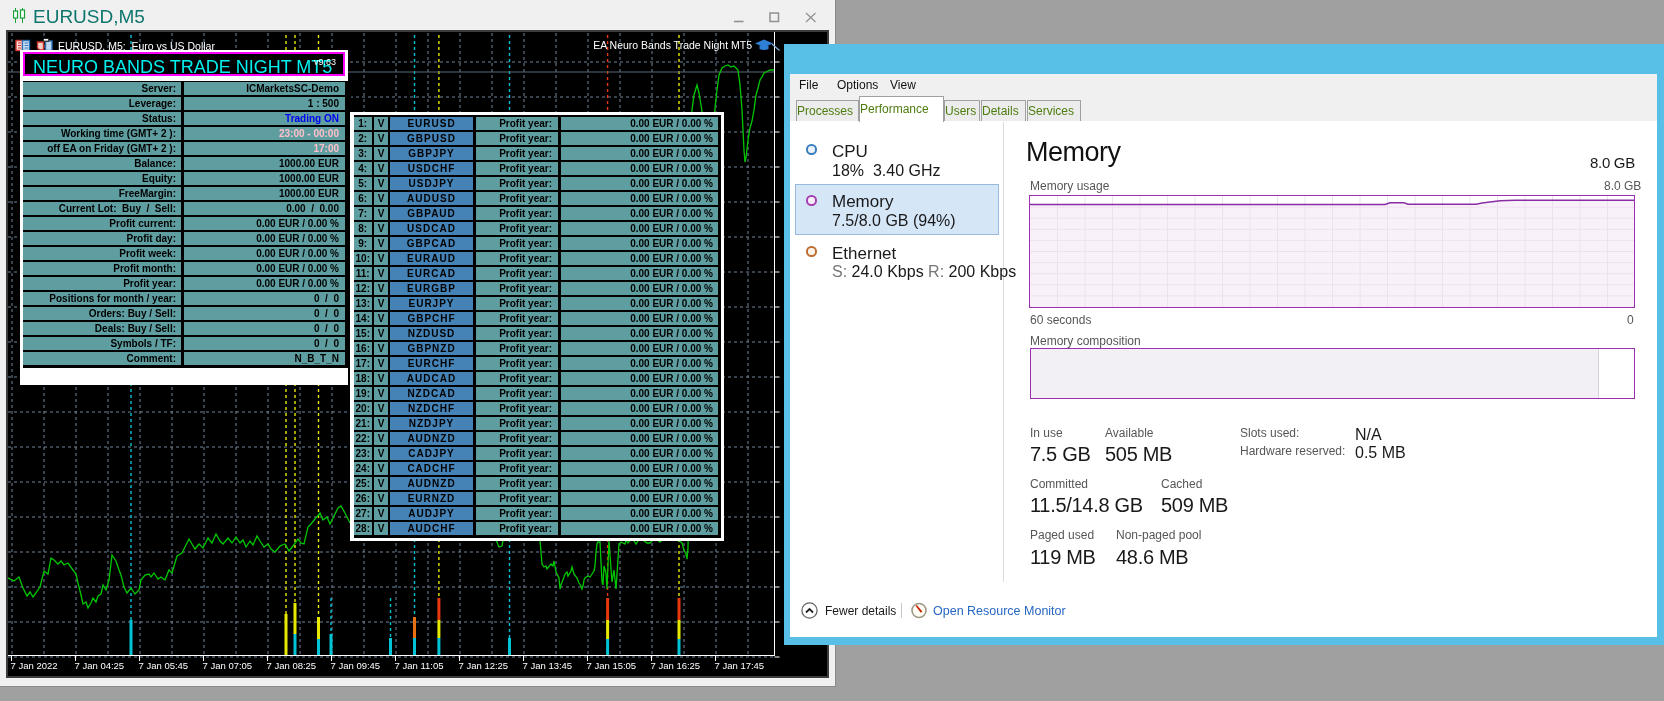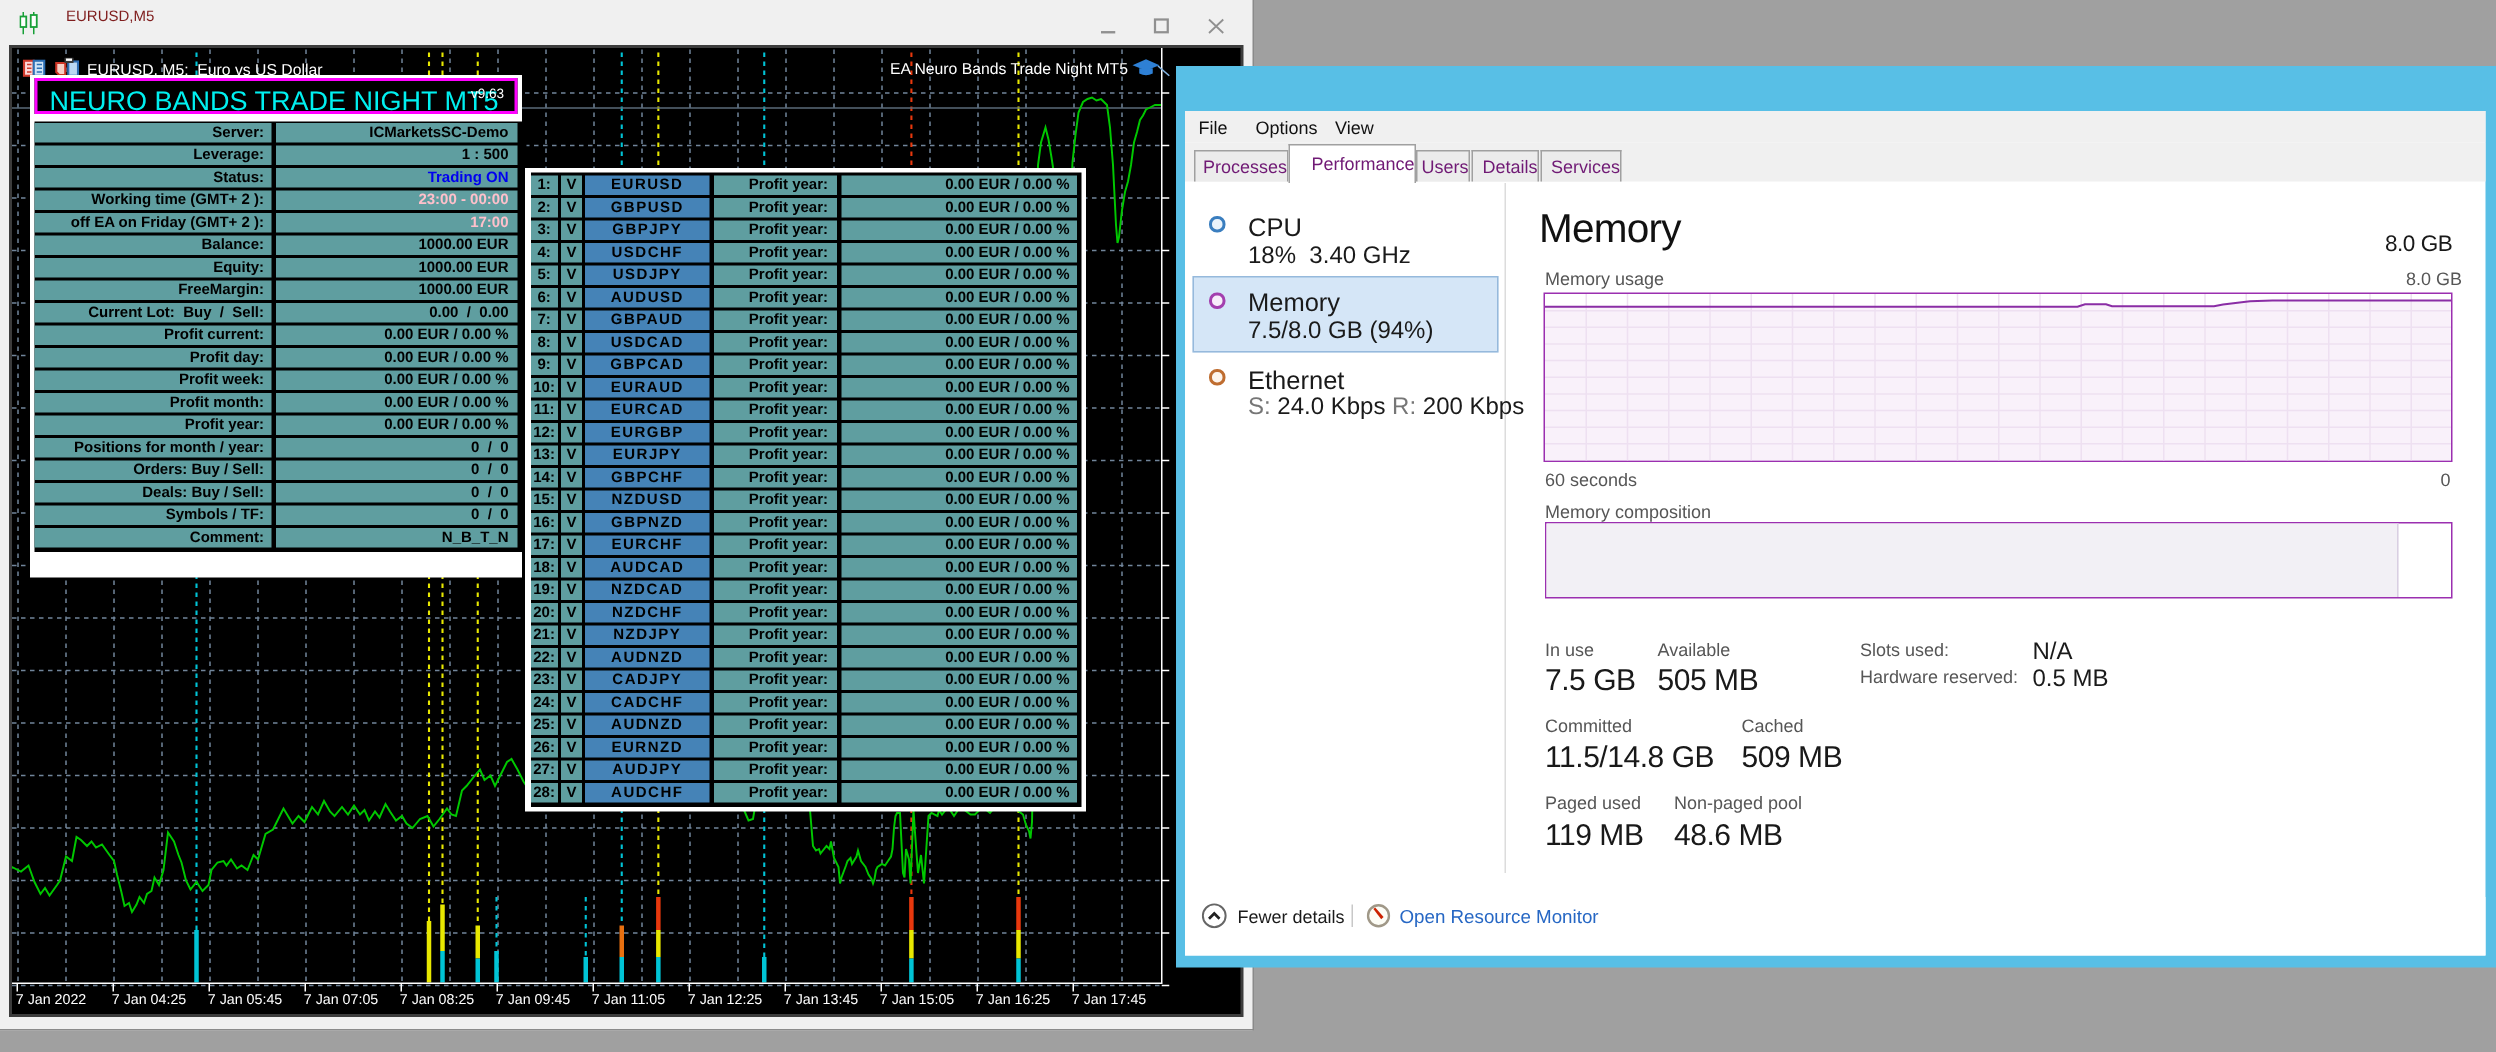--- a/index.html
+++ b/index.html
@@ -1,19 +1,19 @@
 <!DOCTYPE html>
 <html><head><meta charset="utf-8"><style>
 *{margin:0;padding:0;box-sizing:border-box}
 html,body{width:1664px;height:701px;overflow:hidden;background:#a0a0a0;font-family:"Liberation Sans",sans-serif}
 #stage{position:relative;width:1664px;height:701px}
 
 #mt5{position:absolute;left:0;top:0;width:836px;height:687px;background:#f0f0f0;border-right:1px solid #8a8a8a;border-bottom:1px solid #8a8a8a}
 #mt5title{position:absolute;left:0;top:0;width:100%;height:30px}
-#mt5title .t{position:absolute;left:44px;top:6px;font-size:10px;color:#7f1d1d}
+#mt5title .t{position:absolute;left:33px;top:6px;font-size:19px;color:#0f766e}
 #mt5ico{position:absolute;left:13px;top:8px}
 .wb{position:absolute;top:0;height:30px;color:#909090}
 #chartborder{position:absolute;left:6px;top:30px;width:823px;height:648px;background:#3c3c3c}
 #chart{position:absolute;left:8px;top:32px;width:819px;height:644px;background:#000}
 .gv{stroke:#71859a;stroke-width:1;stroke-dasharray:3 3}
 .tlab{font-size:9.5px;fill:#fff;font-family:"Liberation Sans",sans-serif}
 
 #lpanel{position:absolute;left:20px;top:50px;width:328px;height:335px;background:#fff}
 #lpanelin{position:absolute;left:3px;top:2px;width:322px;height:331px;background:#fff}
 #eatitle{position:absolute;left:0;top:0;width:322px;height:24px;border:2px solid #ff00ff;background:#000}
@@ -37,21 +37,21 @@
 .mval{left:207px;width:157.5px;text-align:right;padding-right:5px}
 
 #tm{position:absolute;left:784px;top:44px;width:880px;height:601px;background:#58bfe6}
 #tmtitle{position:absolute;left:0;top:0;width:100%;height:30px}
 #tmtitle .t{position:absolute;left:0;width:100%;top:8px;text-align:center;font-size:14px;color:#111}
 .tmbtn{position:absolute;top:2px;height:20px;border:1px solid #1a1a1a}
 #tmin{position:absolute;left:6px;top:30px;width:867px;height:563px;background:#fff}
 #menubar{position:absolute;left:0;top:0;width:100%;height:21px;background:#f0f0f0;font-size:12px;color:#111}
 #menubar span{position:absolute;top:4px}
 #tabstrip{position:absolute;left:0;top:21px;width:100%;height:26px;background:#f0f0f0}
-.tab{position:absolute;top:5px;height:21px;background:#ececec;border:1px solid #a0a0a0;border-bottom:none;font-size:12px;color:#701a75;text-align:right;line-height:20px}
+.tab{position:absolute;top:5px;height:21px;background:#ececec;border:1px solid #a0a0a0;border-bottom:none;font-size:12px;color:#4d7c0f;text-align:left;line-height:20px}
 .tabsel{top:1px;height:26px;background:#fff;line-height:24px;z-index:2}
 #sidediv{position:absolute;left:213px;top:48px;width:1px;height:460px;background:#dcdcdc}
 .ring{position:absolute;width:10.5px;height:10.5px;border-radius:50%;border-width:2px;border-style:solid}
 .sbig{position:absolute;font-size:17px;color:#1a1a1a}
 .ssm{position:absolute;font-size:16px;color:#1a1a1a}
 #membox{position:absolute;left:5px;top:110px;width:204px;height:51px;background:#d5e6f7;border:1px solid #96b9dc}
 
 #mhead{position:absolute;left:236px;top:63px;font-size:27px;color:#111;letter-spacing:-.5px}
 .gray{color:#565656;font-size:12px;position:absolute}
 .bigval{position:absolute;font-size:20px;color:#191919;letter-spacing:-.3px}

